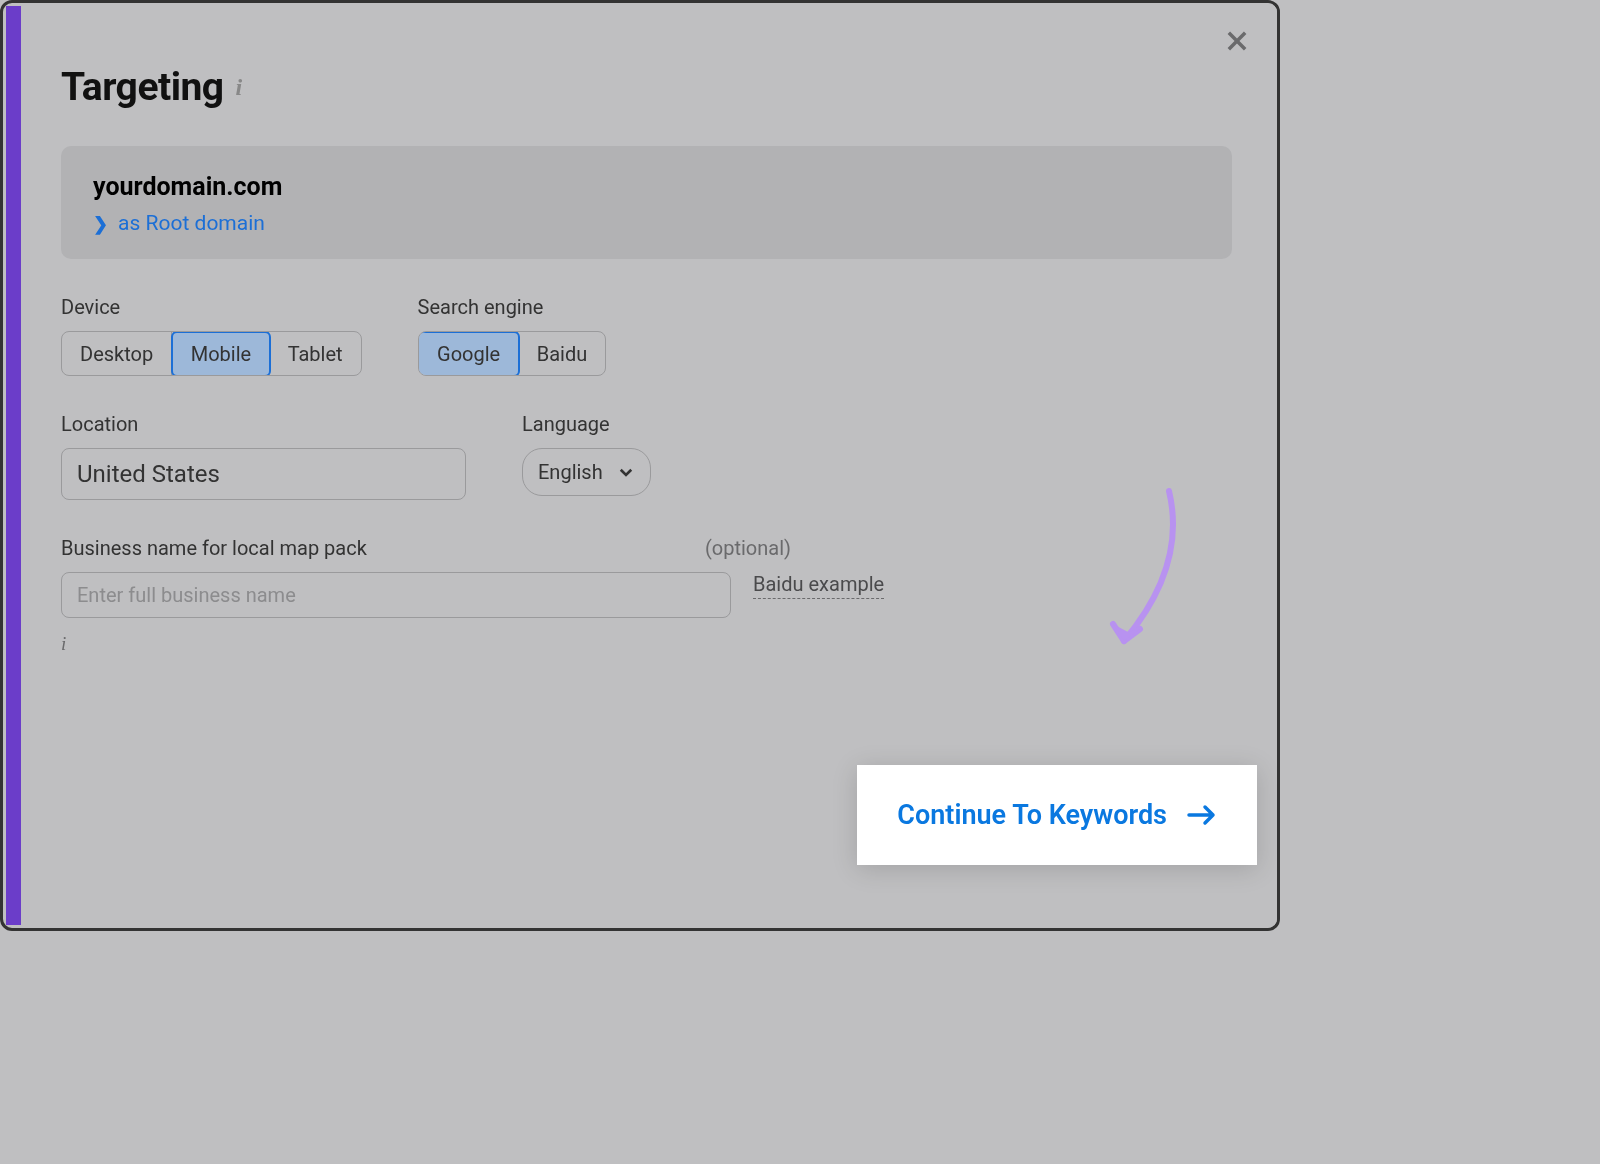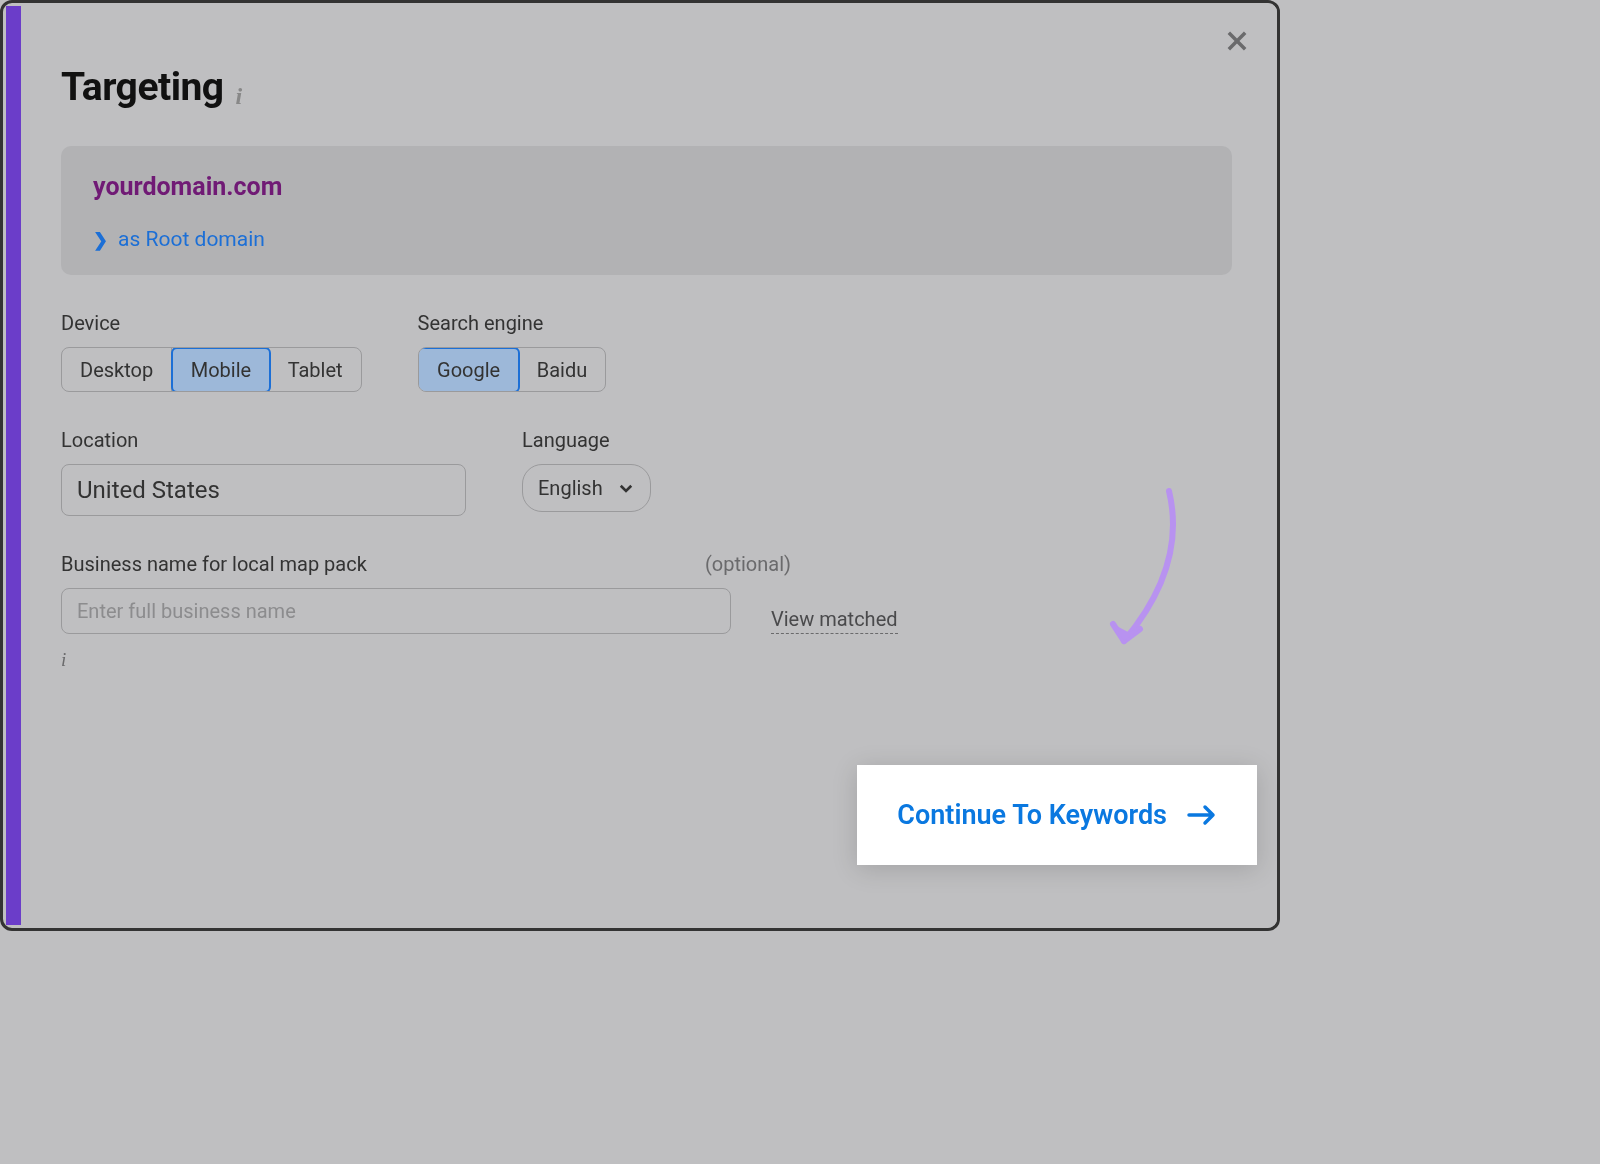--- a/index.html
+++ b/index.html
@@ -54,21 +54,21 @@
     .close-btn svg {
       width: 28px;
       height: 28px;
       stroke: currentColor;
       stroke-width: 3;
       fill: none;
     }
 
     .title-row {
       display: flex;
-      align-items: flex-end;
+      align-items: center;
       gap: 12px;
       margin-top: 28px;
       margin-bottom: 36px;
     }
 
     .title {
       font-size: 39px;
       font-weight: 700;
       color: #111;
       letter-spacing: -0.5px;
@@ -85,22 +85,22 @@
     .domain-box {
       background: #b2b2b4;
       border-radius: 10px;
       padding: 26px 32px 24px 32px;
       margin-bottom: 36px;
     }
 
     .domain-name {
       font-size: 25px;
       font-weight: 700;
-      color: #701a75;
-      margin-bottom: 26px;
+      color: #000000;
+      margin-bottom: 10px;
     }
 
     .domain-link {
       display: inline-flex;
       align-items: center;
       gap: 10px;
       color: #1c6fd6;
       font-size: 21px;
       cursor: pointer;
     }
@@ -205,22 +205,22 @@
     }
 
     .optional-text {
       font-size: 20px;
       color: #6a6a6c;
       text-align: center;
     }
 
     .business-input-row {
       display: flex;
-      align-items: flex-end;
-      gap: 40px;
+      align-items: flex-start;
+      gap: 22px;
       margin-bottom: 14px;
     }
 
     .business-input {
       border: 1.5px solid #9a9a9c;
       border-radius: 8px;
       padding: 10px 15px;
       font-size: 20px;
       background: #bfbfc1;
       color: #333;
@@ -360,21 +360,21 @@
     </div>
   </div>
 
   <div>
     <div class="business-label-row">
       <div class="form-label">Business name for local map pack</div>
       <div class="optional-text">(optional)</div>
     </div>
     <div class="business-input-row">
       <input type="text" class="business-input" placeholder="Enter full business name" style="">
-      <span class="view-example">View matched</span>
+      <span class="view-example">Baidu example</span>
     </div>
     <div class="hint-row">
       <span class="hint-icon">i</span>
     </div>
   </div>
 
   <div class="continue-wrap">
     <div class="continue-btn">
       <span>Continue To Keywords</span>
       <svg class="arrow-right-icon" viewBox="0 0 30 22" fill="none" stroke="#0a78e0" stroke-width="3.5" stroke-linecap="round" stroke-linejoin="round">

